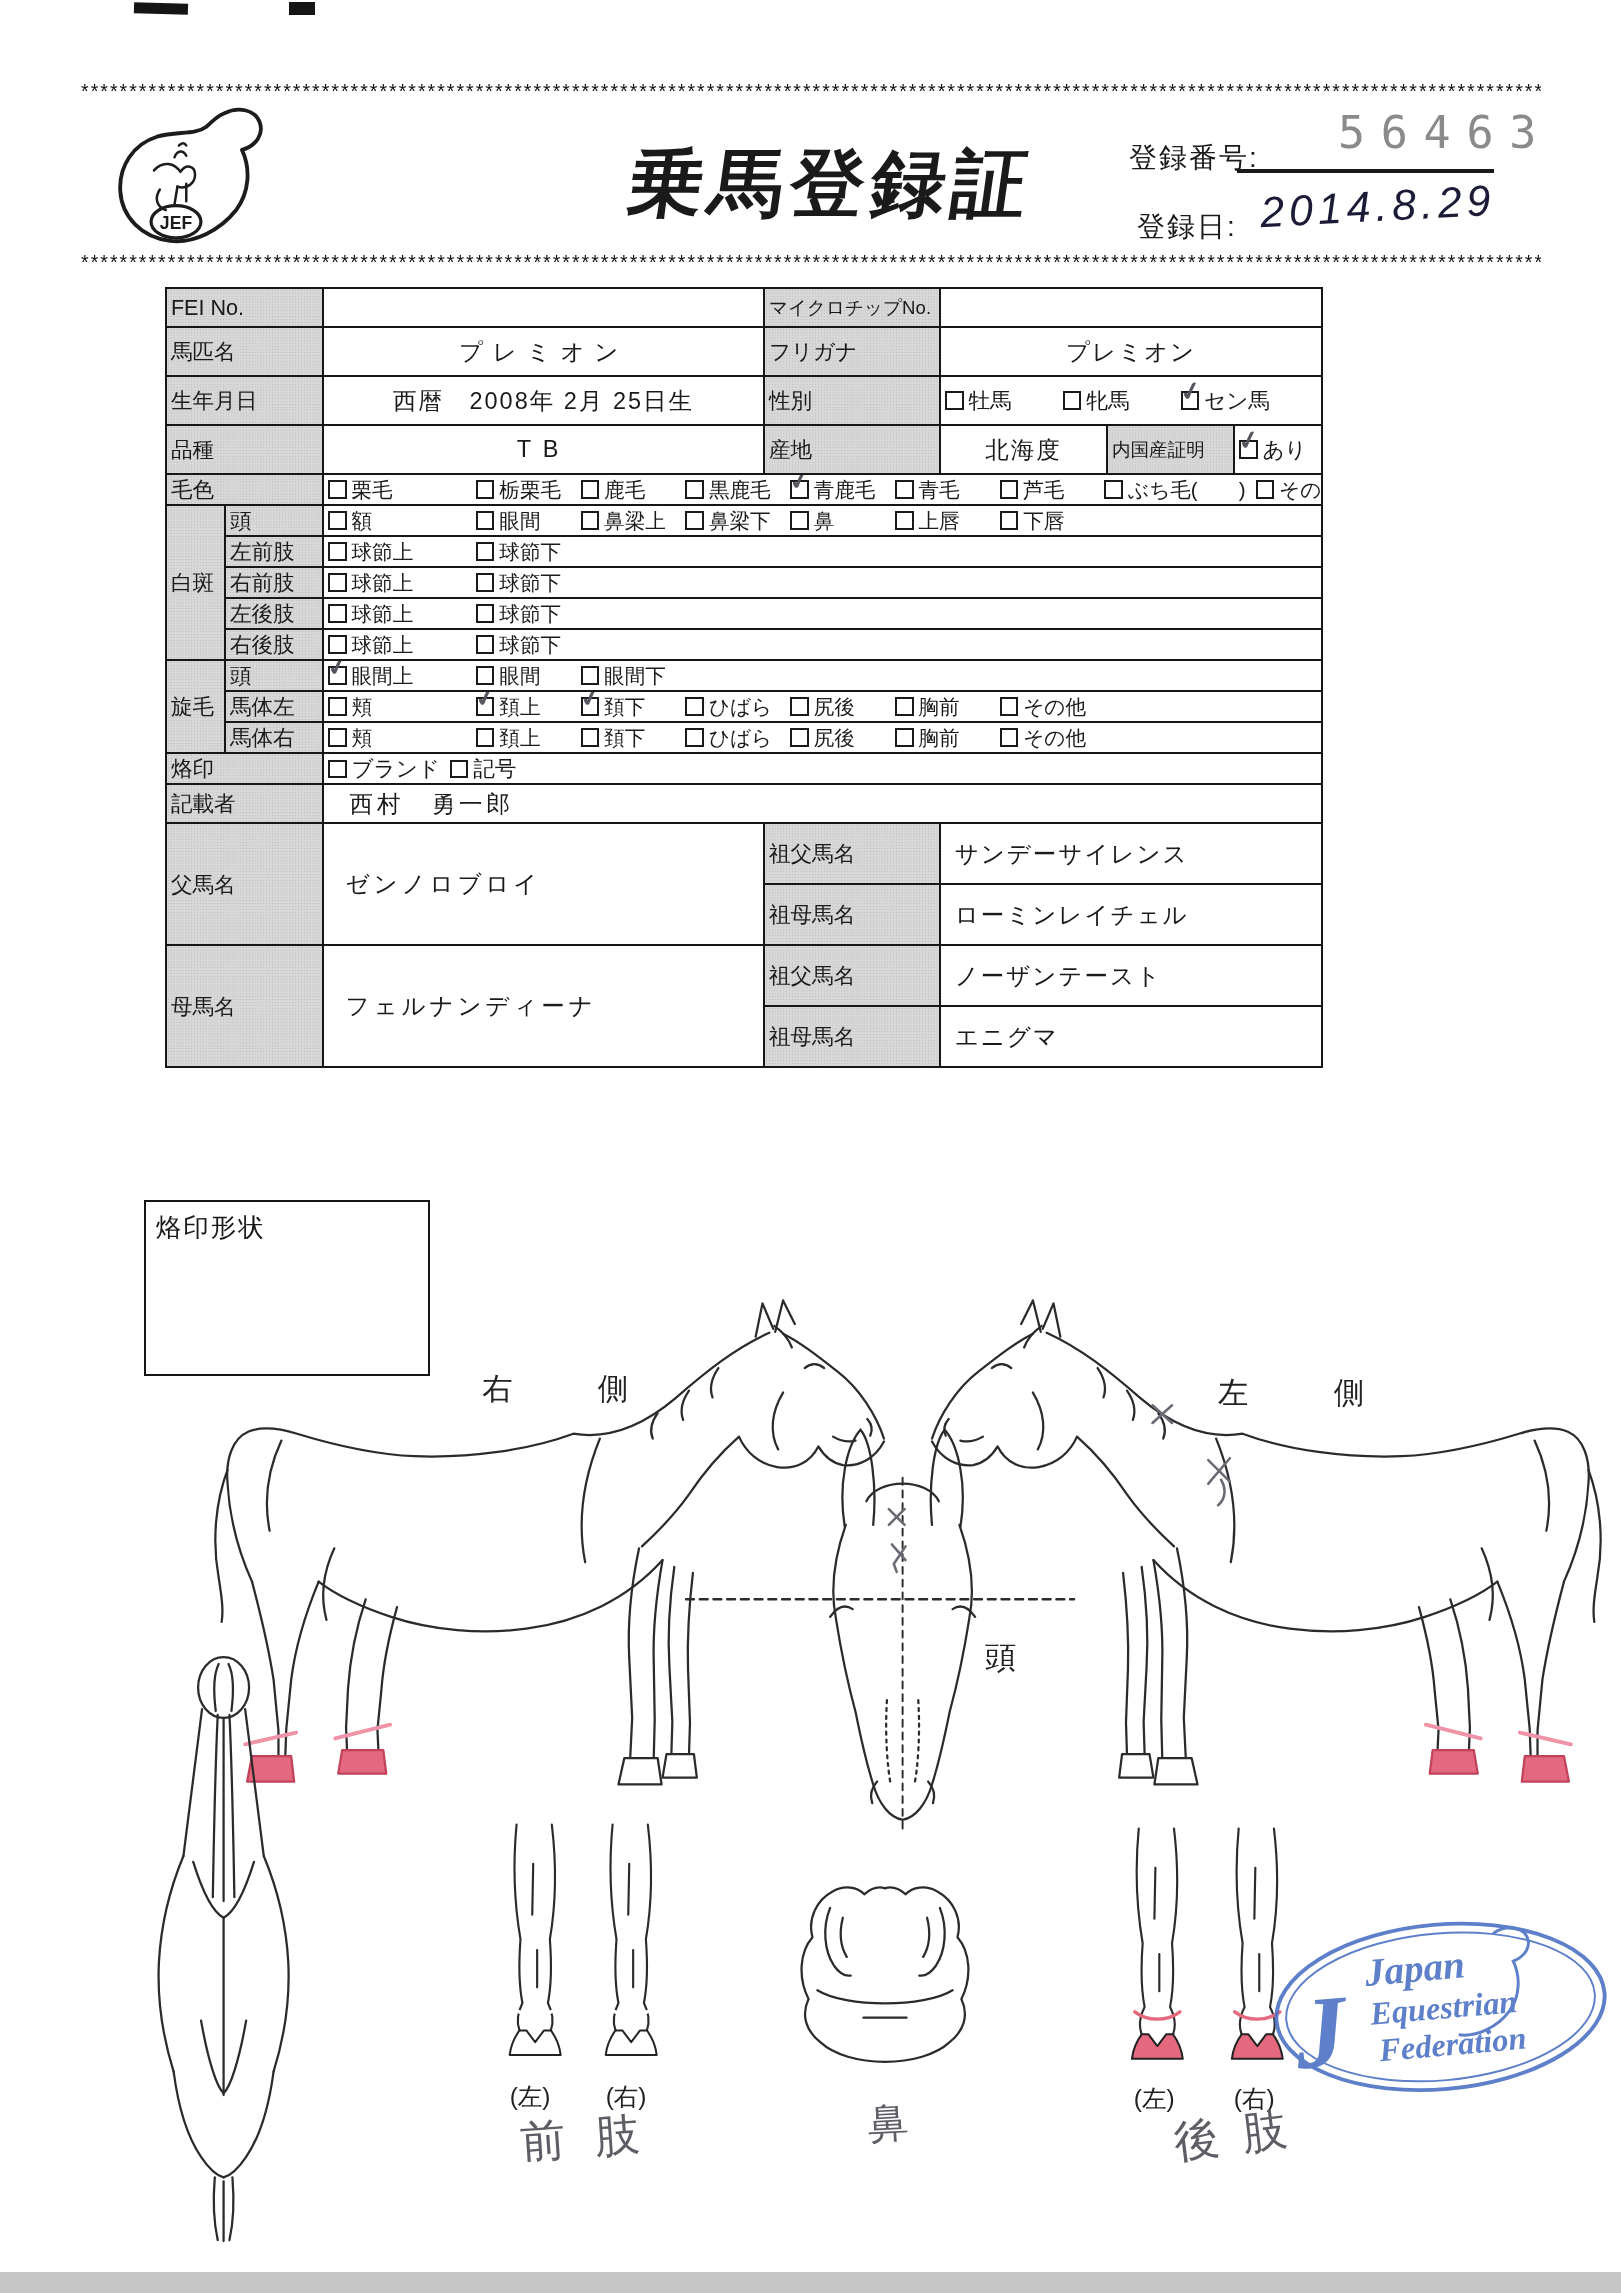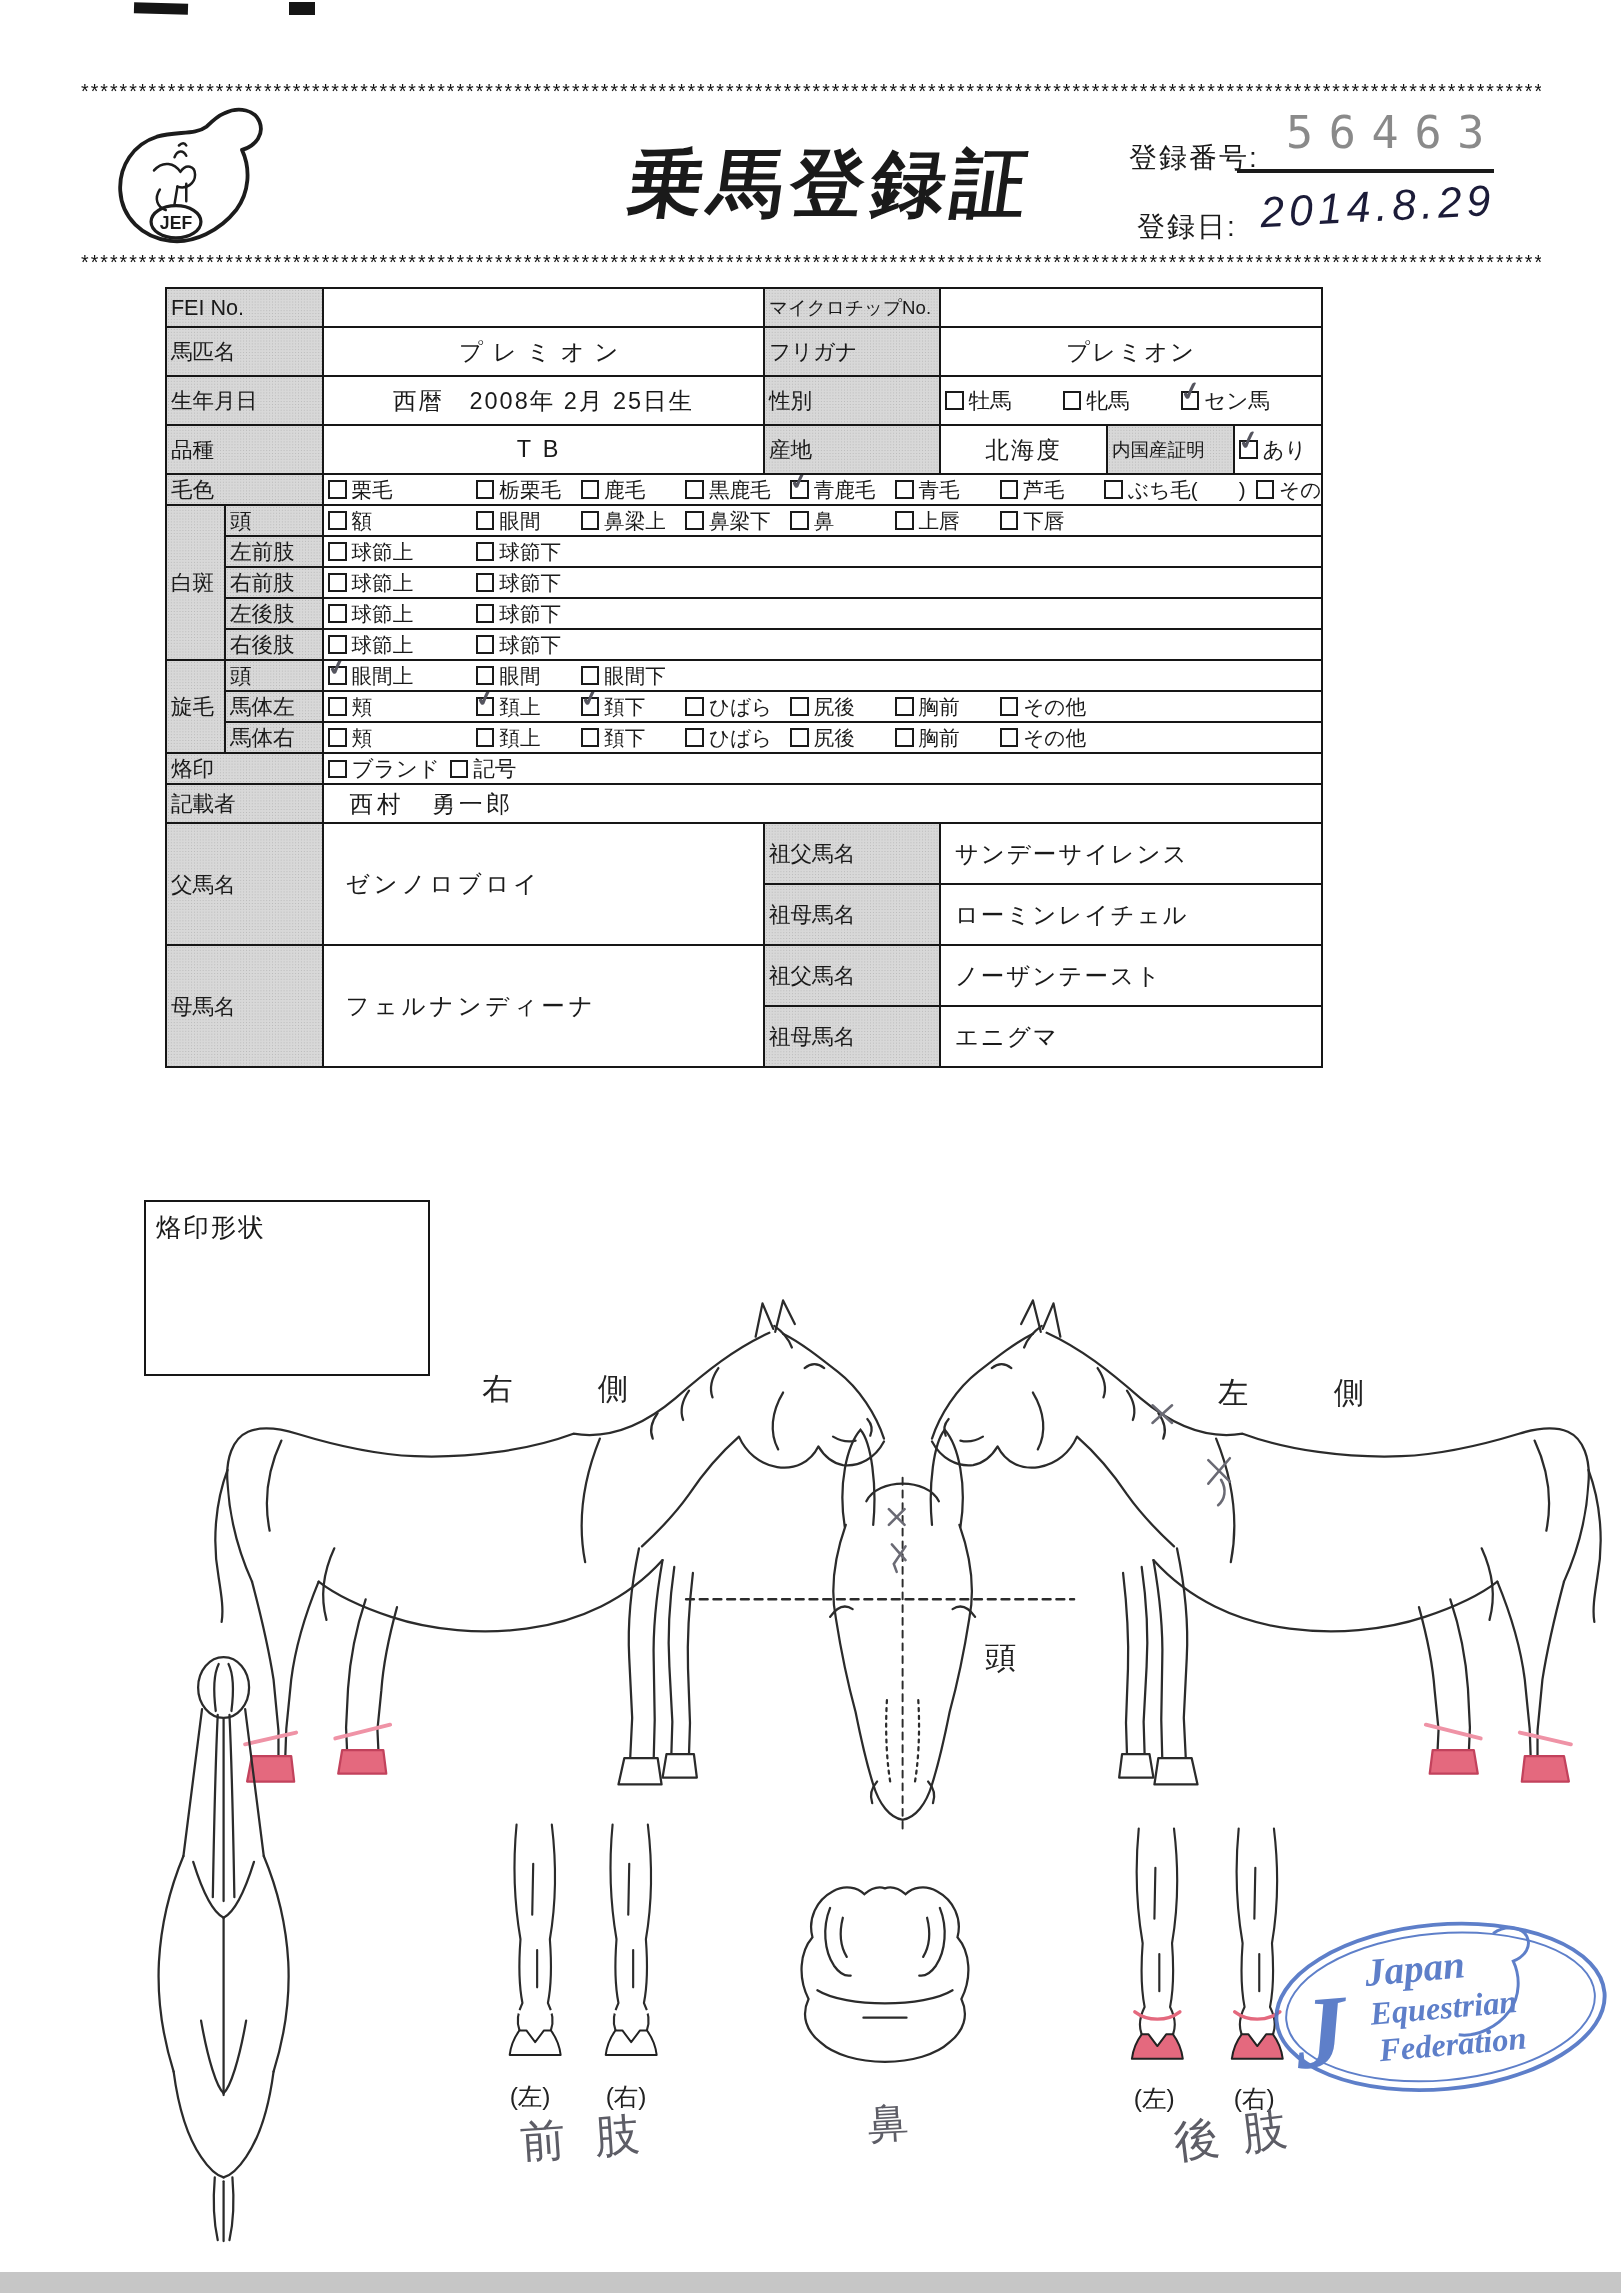--- a/index.html
+++ b/index.html
@@ -19,21 +19,21 @@
   .org-prefix{font-size:22.5px;font-weight:700;color:#454545;letter-spacing:1px;vertical-align:5.9px;}
   .org-name{font-size:40px;font-weight:900;letter-spacing:1px;}
   .org-en{font-size:27.4px;font-style:italic;font-weight:600;margin-top:2px;letter-spacing:0px;}
   .org-rule{width:365px;height:2.9px;background:#111;margin-top:4.9px;}
   .org-addr{font-size:20.6px;font-style:italic;font-weight:700;margin-top:3.9px;white-space:nowrap;}
   .org-tel{font-size:20.6px;font-style:italic;font-weight:700;white-space:nowrap;}
   .doc-title{position:absolute;left:629px;top:135px;font-size:74px;font-weight:900;
              letter-spacing:6.9px;transform:skewX(-8deg);white-space:nowrap;}
   .reg-label{position:absolute;font-size:28px;letter-spacing:2px;}
   .regno-label{left:1129px;top:139px;} .regdate-label{left:1137px;top:208px;}
-  .regno-value{position:absolute;left:1286px;top:106px;font-family:"DejaVu Sans Mono",monospace;
+  .regno-value{position:absolute;left:1338px;top:106px;font-family:"DejaVu Sans Mono",monospace;
                font-size:45px;color:#8a8a8a;letter-spacing:15.7px;}
   .regno-line{position:absolute;left:1237px;top:169px;width:257px;height:3.9px;background:#1a1a1a;}
   .regdate-value{position:absolute;left:1260px;top:182px;font-size:43px;font-style:italic;
                  color:#1b1b38;transform:rotate(-3deg);letter-spacing:4.9px;white-space:nowrap;}
   
   table.form{position:absolute;left:165px;top:287px;width:1157px;border-collapse:collapse;
              table-layout:fixed;border:2.9px solid #161616;}
   table.form td{border:2px solid #161616;padding:0 3.9px;overflow:hidden;white-space:nowrap;}
   td.lab{background-color:#d8d8d8;background-image:radial-gradient(#b9b9b9 0.6px,transparent 0.7px);
          background-size:2.9px 2.9px;font-size:21.6px;padding-left:6.9px;}

